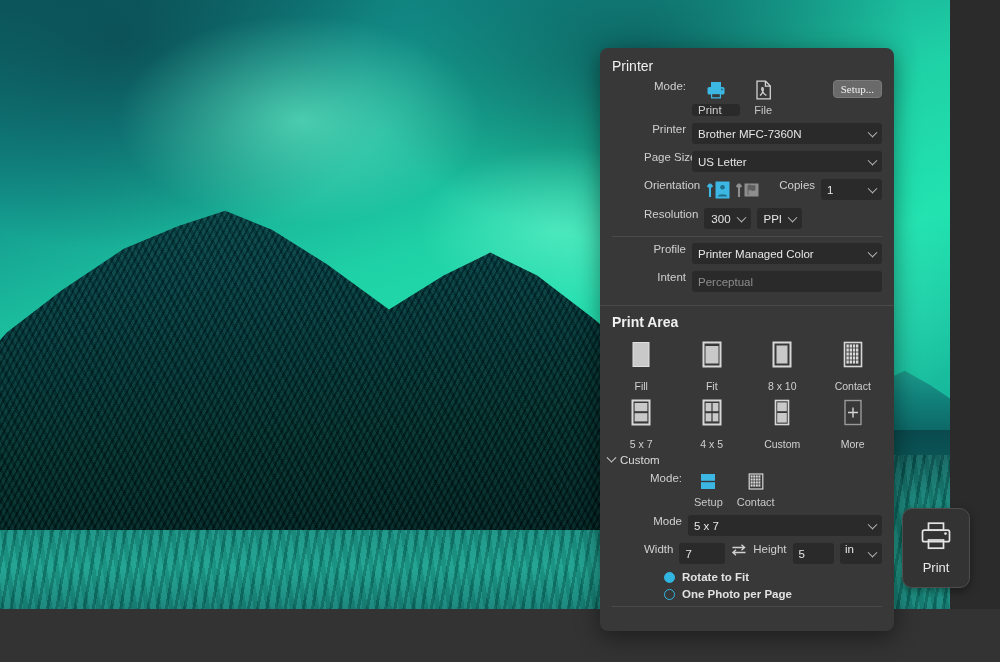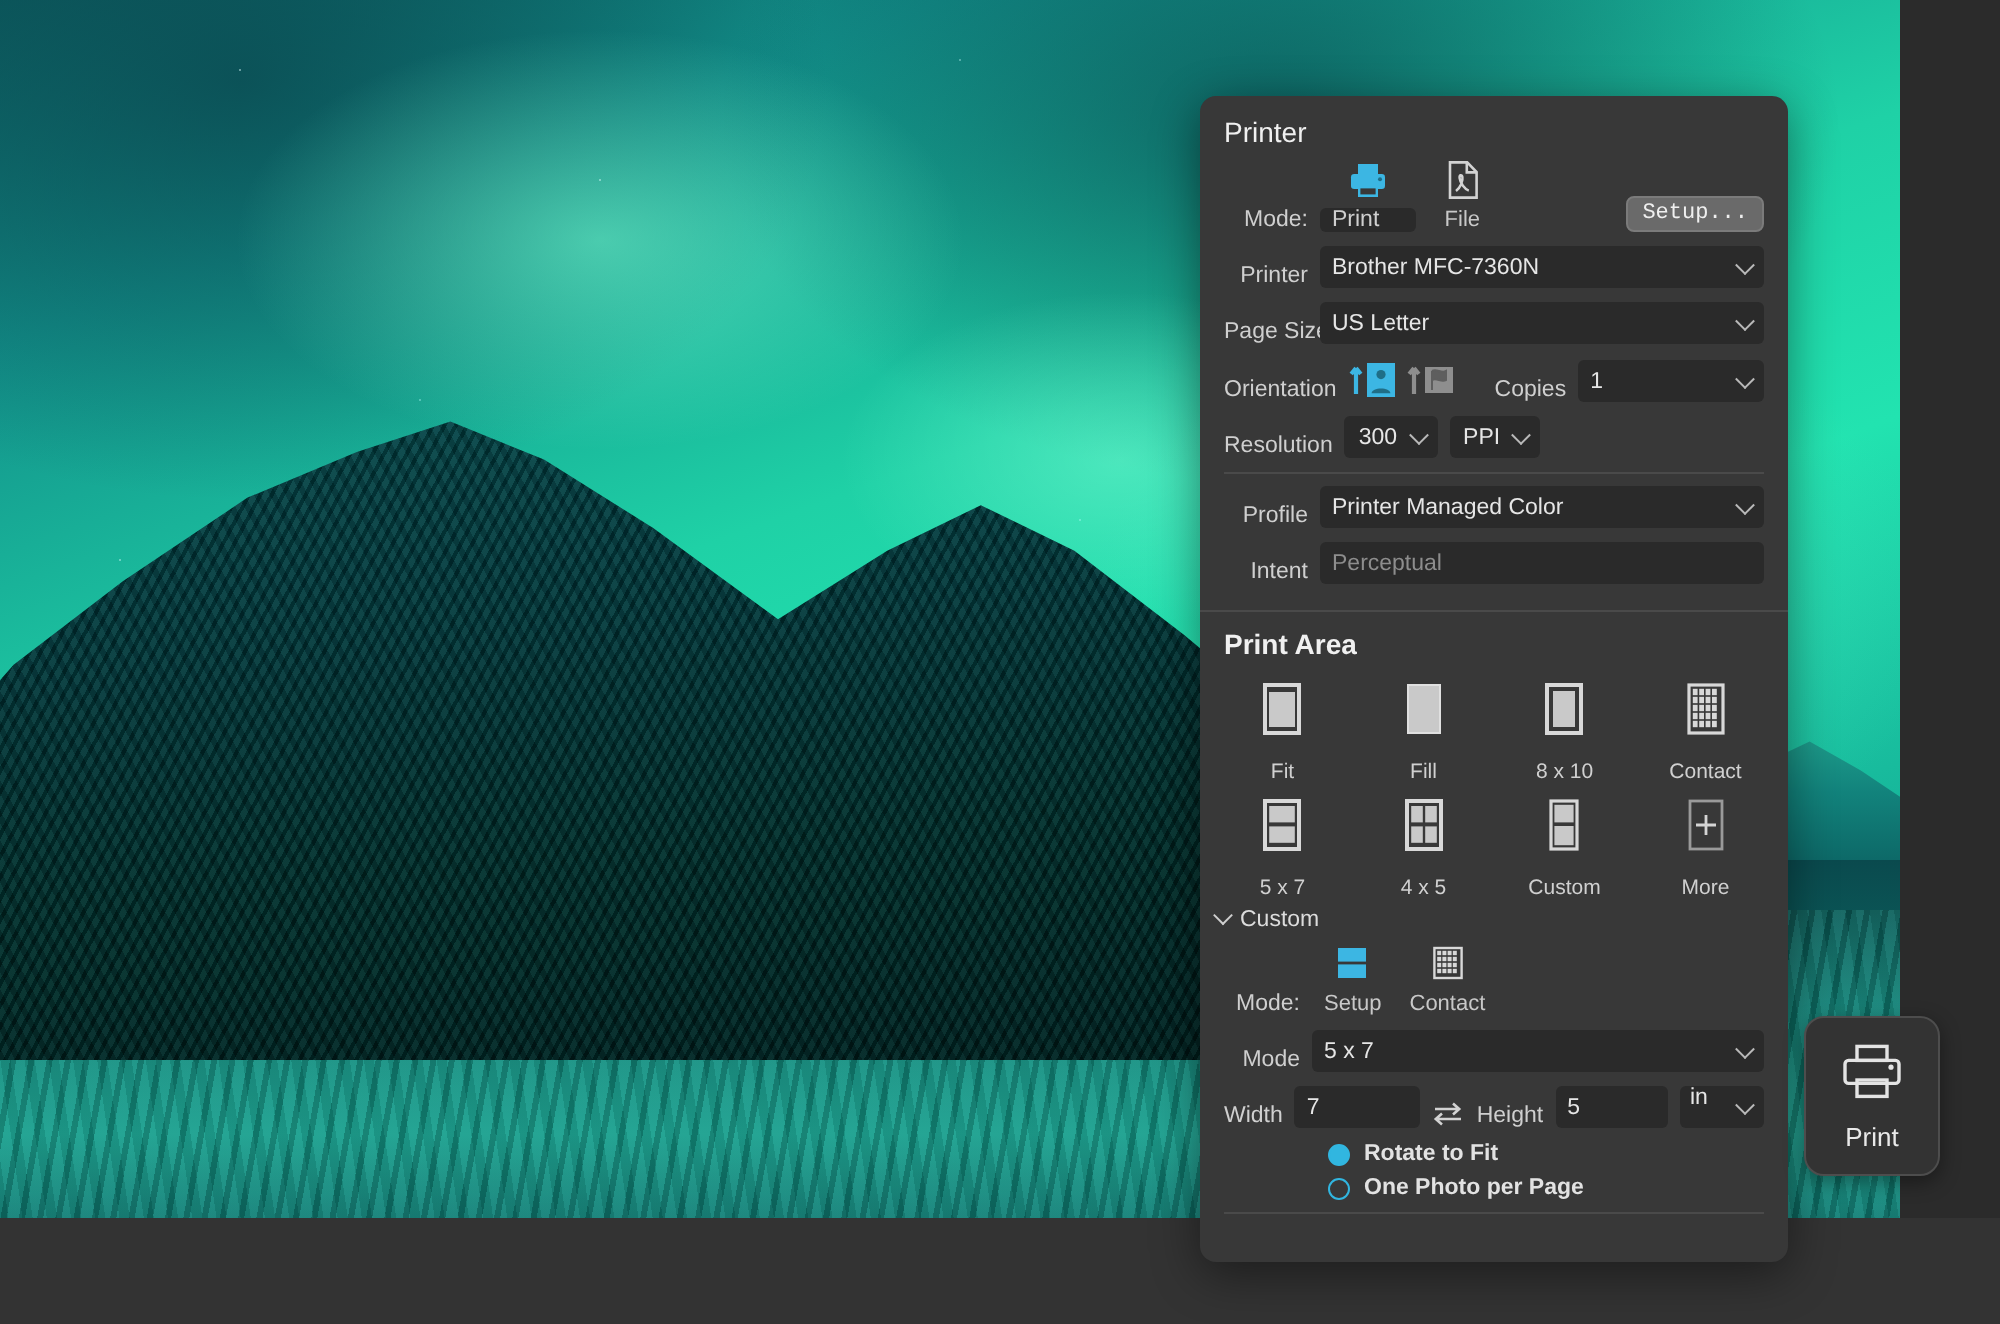--- a/index.html
+++ b/index.html
@@ -101,34 +101,34 @@
   .panel-title {
     font-size:14px; color:#f0f0f0; padding:10px 0 6px 12px; font-weight:400;
   }
   .sect-title {
     font-size:14px; color:#f0f0f0; padding:8px 0 6px 12px; font-weight:700;
   }
   .body-block { padding:0 12px 6px 12px; }
   .hr { height:1px; background:#4a4a4a; margin:6px 0; }
   .panel-hr-full { height:1px; background:#4a4a4a; }
 
-  .row { display:flex; align-items:flex-end; gap:6px; margin-bottom:7px; }
+  .row { display:flex; align-items:flex-start; gap:6px; margin-bottom:7px;margin-left:32px; }
   .lbl { color:#cfcfcf; font-size:11.5px; white-space:nowrap; }
   .lbl.right { text-align:right; }
 
   
   .mode-icons { display:flex; align-items:flex-start; gap:14px; }
   .mode-btn { display:flex; flex-direction:column; align-items:center; gap:1px; cursor:pointer; }
   .mode-cap { font-size:11px; color:#c8c8c8; }
   .mode-cap.sel { color:#cfcfcf; }
 
   .setup-btn {
     margin-left:auto; background:#6a6a6a; color:#efefef; border:1px solid #7b7b7b;
     border-radius:4px; font-size:11px; padding:2px 7px; cursor:pointer;
-    font-family:Liberation Mono, monospace;
+    font-family:Liberation Serif, serif;
   }
 
   
   .sel {
     position:relative; flex:1; background:#2a2a2a; border-radius:3px; height:21px;
     display:flex; align-items:center; padding:0 18px 0 6px; color:#e6e6e6; font-size:11.5px;
     cursor:pointer; min-width:0;
   }
   .sel .chev {
     position:absolute; right:6px; top:50%; width:7px; height:7px;
@@ -306,34 +306,34 @@
 
     <div class="panel-hr-full"></div>
 
     <div class="sect-title">Print Area</div>
 
     <div class="pa-grid">
 
       <div class="pa-item">
         <span>
           <svg width="30" height="34" viewBox="0 0 30 34">
+            <rect x="7" y="2.5" width="16" height="24" fill="#c9c9c9" stroke="#e0e0e0" stroke-width="1"></rect>
+          </svg>
+        </span>
+        <span class="pa-cap">Fill</span>
+      </div>
+
+      <div class="pa-item">
+        <span>
+          <svg width="30" height="34" viewBox="0 0 30 34">
             <rect x="6.5" y="2.5" width="17" height="24" fill="none" stroke="#d8d8d8" stroke-width="2"></rect>
             <rect x="8.5" y="6" width="13" height="17.5" fill="#c9c9c9"></rect>
           </svg>
         </span>
         <span class="pa-cap">Fit</span>
-      </div>
-
-      <div class="pa-item">
-        <span>
-          <svg width="30" height="34" viewBox="0 0 30 34">
-            <rect x="7" y="2.5" width="16" height="24" fill="#c9c9c9" stroke="#e0e0e0" stroke-width="1"></rect>
-          </svg>
-        </span>
-        <span class="pa-cap">Fill</span>
       </div>
 
       <div class="pa-item">
         <span>
           <svg width="30" height="34" viewBox="0 0 30 34">
             <rect x="6.5" y="2.5" width="17" height="24" fill="none" stroke="#d8d8d8" stroke-width="2"></rect>
             <rect x="9.5" y="5.5" width="11" height="18" fill="#c9c9c9"></rect>
           </svg>
         </span>
         <span class="pa-cap">8 x 10</span>

